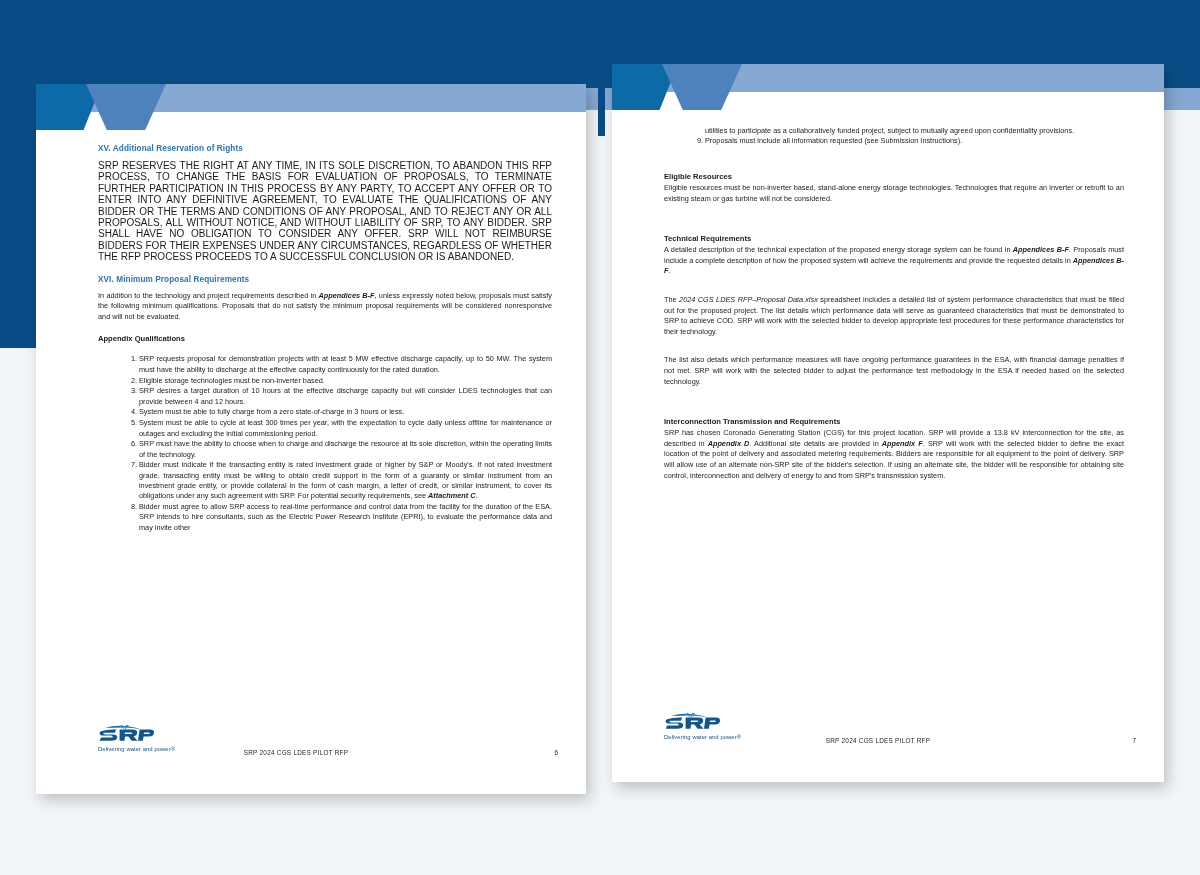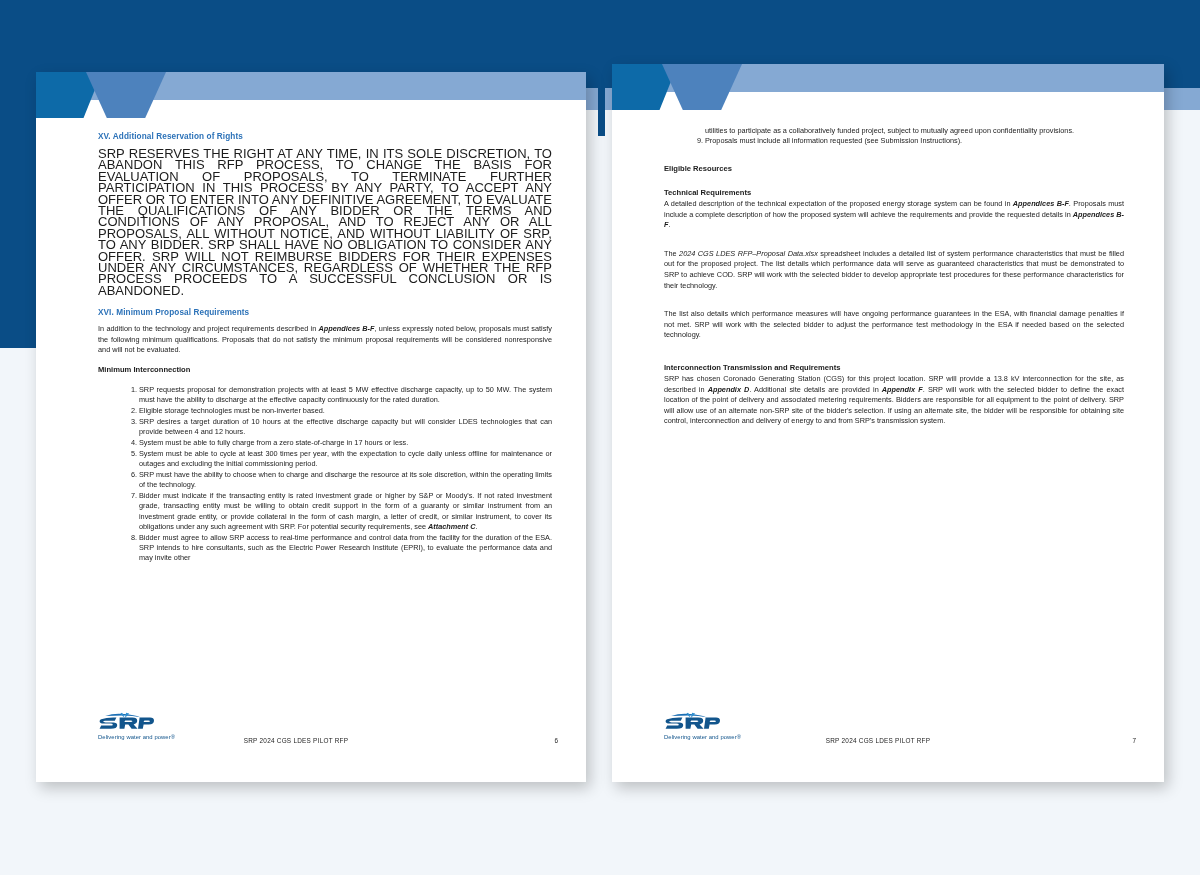--- a/index.html
+++ b/index.html
@@ -47,21 +47,21 @@
     background: #0a4d86;
   }
 
   
   .sheet {
     position: absolute;
     background: #ffffff;
     box-shadow: 4px 6px 14px rgba(0,0,0,0.22);
     overflow: hidden;
   }
-  .sheet-left  { left: 36px;  top: 72px; width: 550px; height: 710px; }
+  .sheet-left  { left: 36px;  top: 84px; width: 550px; height: 710px; }
   .sheet-right { left: 612px; top: 64px; width: 552px; height: 718px; }
 
   
   .banner {
     position: absolute;
     left: 0; top: 0;
     width: 100%;
     height: 28px;
     background: #85a9d3;
   }
@@ -98,31 +98,31 @@
     color: #2c72b8;
     font-size: 8.2px;
     font-weight: bold;
     margin: 0 0 7px 0;
     letter-spacing: 0.1px;
   }
   h3.sub-head {
     color: #1c1c1c;
     font-size: 7.6px;
     font-weight: bold;
-    margin: 4px 0 2px 0;
+    margin: 12px 0 2px 0;
   }
   p.para {
     font-size: 7.3px;
     line-height: 10.6px;
     text-align: justify;
     margin: 0 0 9px 0;
     letter-spacing: 0.01px;
   }
   p.para.caps {
-    font-size: 13px;
+    font-size: 10px;
     line-height: 11.4px;
     margin-bottom: 12px;
   }
 
   .spacer-sm { height: 9px; }
   .spacer-md { height: 13px; }
 
   ol.req-list {
     margin: 0;
     padding: 0 0 0 28px;
@@ -218,28 +218,28 @@
   <div class="doc-body">
 
     <h2 class="section-head">XV. Additional Reservation of Rights</h2>
 
     <p class="para caps">SRP RESERVES THE RIGHT AT ANY TIME, IN ITS SOLE DISCRETION, TO ABANDON THIS RFP PROCESS, TO CHANGE THE BASIS FOR EVALUATION OF PROPOSALS, TO TERMINATE FURTHER PARTICIPATION IN THIS PROCESS BY ANY PARTY, TO ACCEPT ANY OFFER OR TO ENTER INTO ANY DEFINITIVE AGREEMENT, TO EVALUATE THE QUALIFICATIONS OF ANY BIDDER OR THE TERMS AND CONDITIONS OF ANY PROPOSAL, AND TO REJECT ANY OR ALL PROPOSALS, ALL WITHOUT NOTICE, AND WITHOUT LIABILITY OF SRP, TO ANY BIDDER.  SRP SHALL HAVE NO OBLIGATION TO CONSIDER ANY OFFER.  SRP WILL NOT REIMBURSE BIDDERS FOR THEIR EXPENSES UNDER ANY CIRCUMSTANCES, REGARDLESS OF WHETHER THE RFP PROCESS PROCEEDS TO A SUCCESSFUL CONCLUSION OR IS ABANDONED.</p>
 
     <h2 class="section-head">XVI. Minimum Proposal Requirements</h2>
 
     <p class="para"><span>In addition to the technology and project requirements described in </span><b>Appendices B-F</b><span>, unless expressly noted below, proposals must satisfy the following minimum qualifications. Proposals that do not satisfy the minimum proposal requirements will be considered nonresponsive and will not be evaluated.</span></p>
 
-    <h3 class="sub-head">Minimum Interconnection</h3>
+    <h3 class="sub-head">Appendix Qualifications</h3>
     <div class="spacer-sm"></div>
 
     <ol class="req-list">
       <li>SRP requests proposal for demonstration projects with at least 5 MW effective discharge capacity, up to 50 MW. The system must have the ability to discharge at the effective capacity continuously for the rated duration.</li>
       <li>Eligible storage technologies must be non-inverter based.</li>
       <li>SRP desires a target duration of 10 hours at the effective discharge capacity but will consider LDES technologies that can provide between 4 and 12 hours.</li>
-      <li>System must be able to fully charge from a zero state-of-charge in 17 hours or less.</li>
+      <li>System must be able to fully charge from a zero state-of-charge in 3 hours or less.</li>
       <li>System must be able to cycle at least 300 times per year, with the expectation to cycle daily unless offline for maintenance or outages and excluding the initial commissioning period.</li>
       <li>SRP must have the ability to choose when to charge and discharge the resource at its sole discretion, within the operating limits of the technology.</li>
       <li><span>Bidder must indicate if the transacting entity is rated investment grade or higher by S&amp;P or Moody's. If not rated investment grade, transacting entity must be willing to obtain credit support in the form of a guaranty or similar instrument from an investment grade entity, or provide collateral in the form of cash margin, a letter of credit, or similar instrument, to cover its obligations under any such agreement with SRP. For potential security requirements, see </span><b>Attachment C</b><span>.</span></li>
       <li>Bidder must agree to allow SRP access to real-time performance and control data from the facility for the duration of the ESA. SRP intends to hire consultants, such as the Electric Power Research Institute (EPRI), to evaluate the performance data and may invite other</li>
     </ol>
   </div>
 
   <div class="footer">
     <div class="footer-logo">
       <svg class="srp-mark" viewBox="0 0 140 50">
@@ -268,20 +268,21 @@
 
     <p class="cont-para">utilities to participate as a collaboratively funded project, subject to mutually agreed upon confidentiality provisions.</p>
 
     <ol class="req-list start9">
       <li>Proposals must include all information requested (see Submission Instructions).</li>
     </ol>
 
     <div class="spacer-md"></div>
 
     <h3 class="sub-head">Eligible Resources</h3>
+    <p class="para">Eligible resources must be non-inverter based, stand-alone energy storage technologies. Technologies that require an inverter or retrofit to an existing steam or gas turbine will not be considered.</p>
 
     <div class="spacer-sm"></div>
 
     <h3 class="sub-head">Technical Requirements</h3>
     <p class="para"><span>A detailed description of the technical expectation of the proposed energy storage system can be found in </span><b>Appendices B-F</b><span>. Proposals must include a complete description of how the proposed system will achieve the requirements and provide the requested details in </span><b>Appendices B-F</b><span>.</span></p>
 
     <div class="spacer-sm"></div>
 
     <p class="para"><span>The </span><i>2024 CGS LDES RFP–Proposal Data.xlsx</i><span> spreadsheet includes a detailed list of system performance characteristics that must be filled out for the proposed project. The list details which performance data will serve as guaranteed characteristics that must be demonstrated to SRP to achieve COD. SRP will work with the selected bidder to develop appropriate test procedures for these performance characteristics for their technology.</span></p>
 

